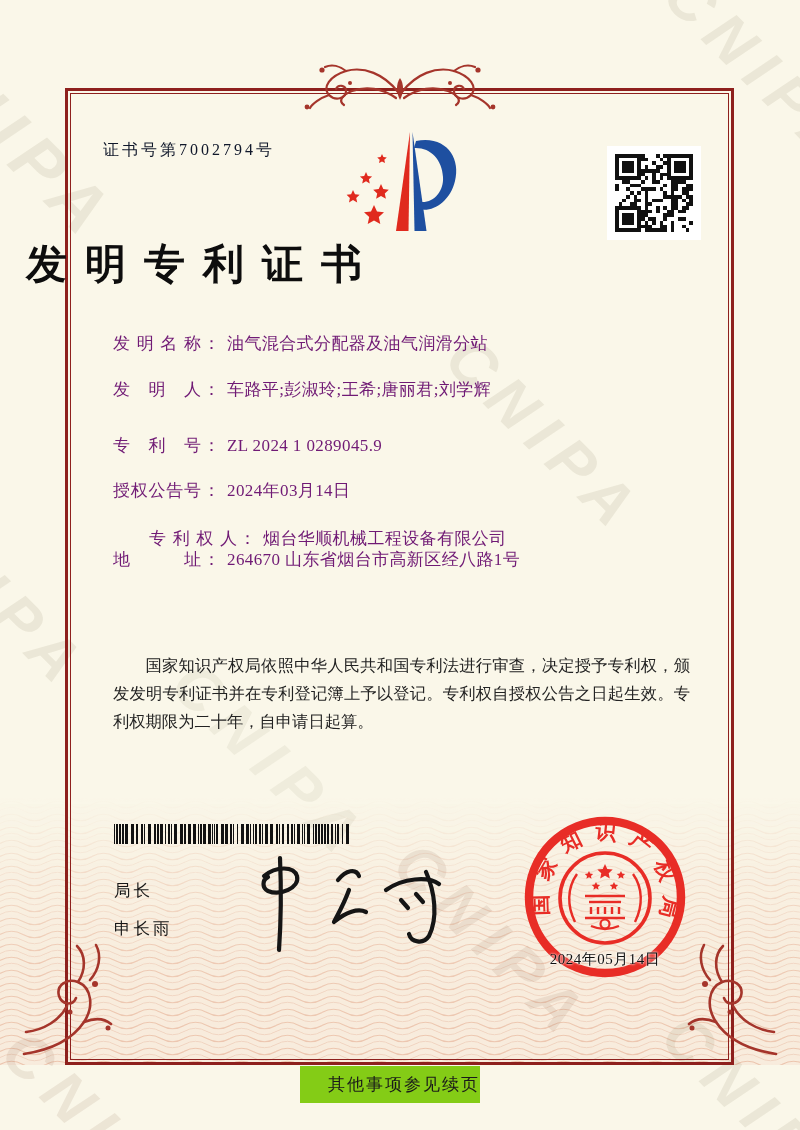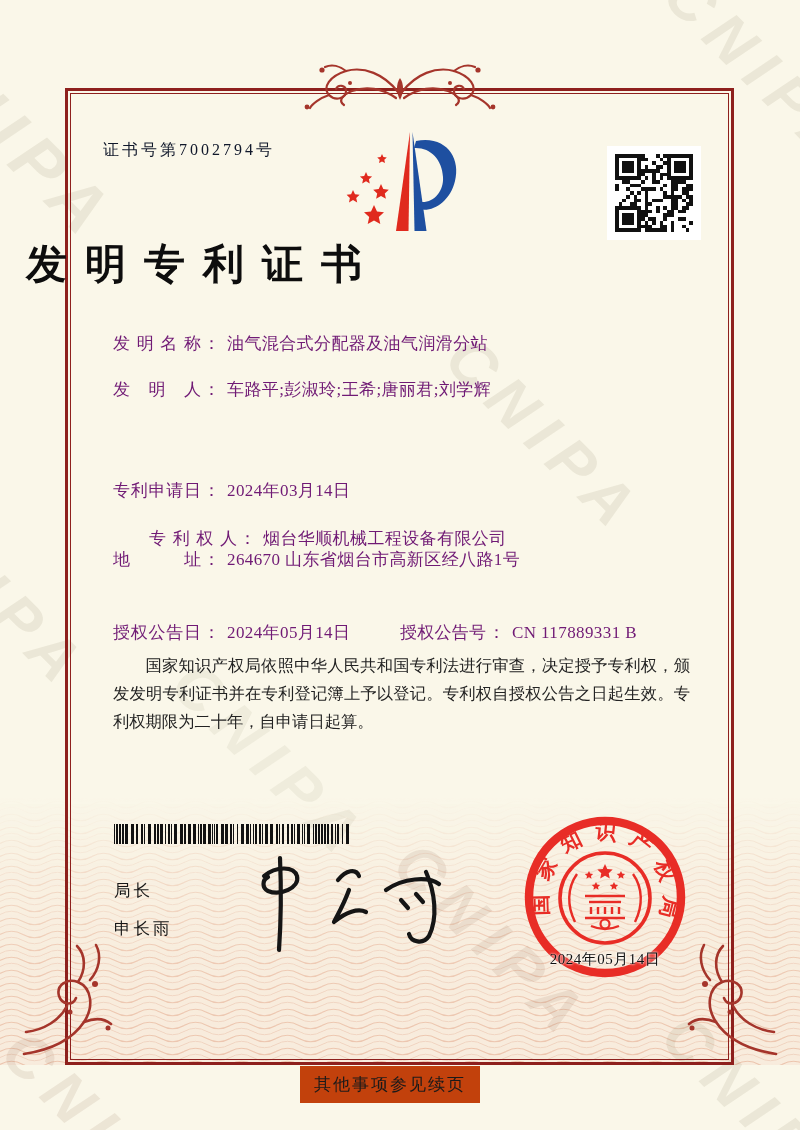--- a/index.html
+++ b/index.html
@@ -57,21 +57,21 @@
   .director.t2 { top:918px; }
   .signature { position:absolute; left:218px; top:846px; z-index:4; }
   .seal { position:absolute; left:520px; top:812px; width:170px; height:170px; z-index:5; }
   .seal svg { position:absolute; left:0; top:0; opacity:.95; }
   .seal-date { position:absolute; left:0; top:138px; width:170px; z-index:6;
     text-align:center; font-size:15px; color:#101010;
     text-shadow:0 0 3px #ffffff, 0 0 2px #ffffff; letter-spacing:.5px; }
   .page-note { position:absolute; left:0; top:1030px; width:800px; z-index:4;
     text-align:center; font-size:14px; color:#222; }
   .cont-strip { position:absolute; left:300px; top:1066px; width:180px; height:37px;
-    background:#c2410c; z-index:4; display:flex; align-items:center; justify-content:center; }
+    background:#84cc16; z-index:4; display:flex; align-items:center; justify-content:flex-end; }
   .cont-note { font-size:17px; letter-spacing:2px; color:#1a1a1a; }
 </style>
 </head>
 <body>
 
 <div class="page">
 
   <svg class="waveband" width="800" height="267" viewBox="0 0 800 267">
     <defs>
       <pattern id="wv" width="46" height="13" patternUnits="userSpaceOnUse">
@@ -320,34 +320,31 @@
   </div>
 
   <div class="doc-title">发明专利证书</div>
 
   <div class="row" style="top:332px;">
     <span class="flabel">发明名称</span><span class="fcolon">：</span><span class="fvalue">油气混合式分配器及油气润滑分站</span>
   </div>
   <div class="row" style="top:378px;">
     <span class="flabel">发明人</span><span class="fcolon">：</span><span class="fvalue">车路平;彭淑玲;王希;唐丽君;刘学辉</span>
   </div>
+  <div class="row" style="top:434px;">
+    <span class="flabel">专利号</span><span class="fcolon">：</span><span class="fvalue">ZL 2024 1 0289045.9</span>
+  </div>
   <div class="row" style="top:479px;">
-    <span class="flabel">专利申请日</span><span class="fcolon">：</span><span class="fvalue">2024年03月14日</span>
+    <span class="flabel">授权公告号</span><span class="fcolon">：</span><span class="fvalue">2024年03月14日</span>
   </div>
   <div class="row" style="top:527px;margin-left:36px;">
     <span class="flabel">专利权人</span><span class="fcolon">：</span><span class="fvalue">烟台华顺机械工程设备有限公司</span>
   </div>
   <div class="row" style="top:548px;">
     <span class="flabel">地址</span><span class="fcolon">：</span><span class="fvalue">264670 山东省烟台市高新区经八路1号</span>
-  </div>
-  <div class="row" style="top:621px;">
-    <span class="flabel">授权公告日</span><span class="fcolon">：</span><span class="fvalue">2024年05月14日</span>
-    <span class="row2pair">
-      <span class="flabel">授权公告号</span><span class="fcolon">：</span><span class="fvalue">CN 117889331 B</span>
-    </span>
   </div>
 
   <div class="paras">
     <p>国家知识产权局依照中华人民共和国专利法进行审查，决定授予专利权，颁发发明专利证书并在专利登记簿上予以登记。专利权自授权公告之日起生效。专利权期限为二十年，自申请日起算。</p>
   </div>
 
   <svg id="barcodeSvg" class="barcode" width="240" height="20" viewBox="0 0 240 20">
       <rect x="0" y="0" width="1" height="20" fill="#111"></rect>
       <rect x="2" y="0" width="2" height="20" fill="#111"></rect>
       <rect x="5" y="0" width="2" height="20" fill="#111"></rect>

